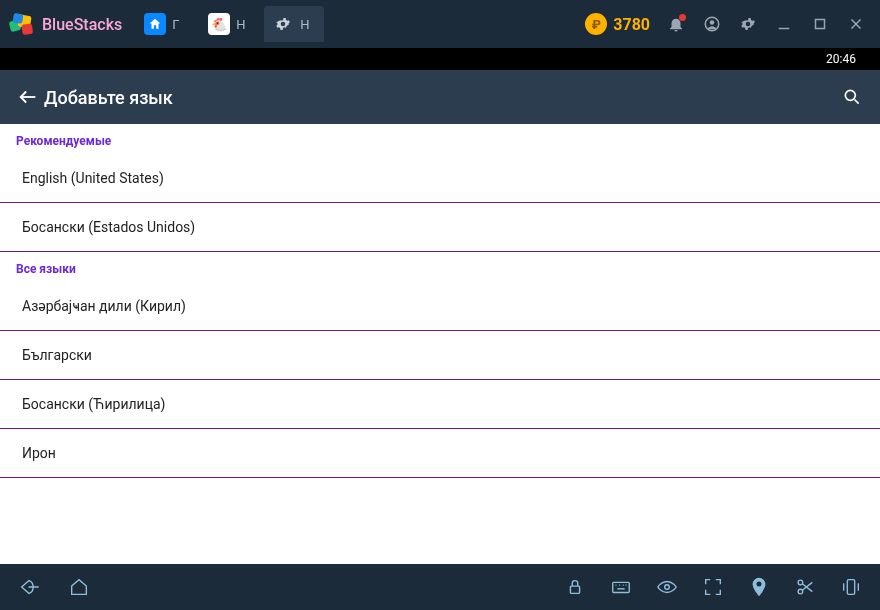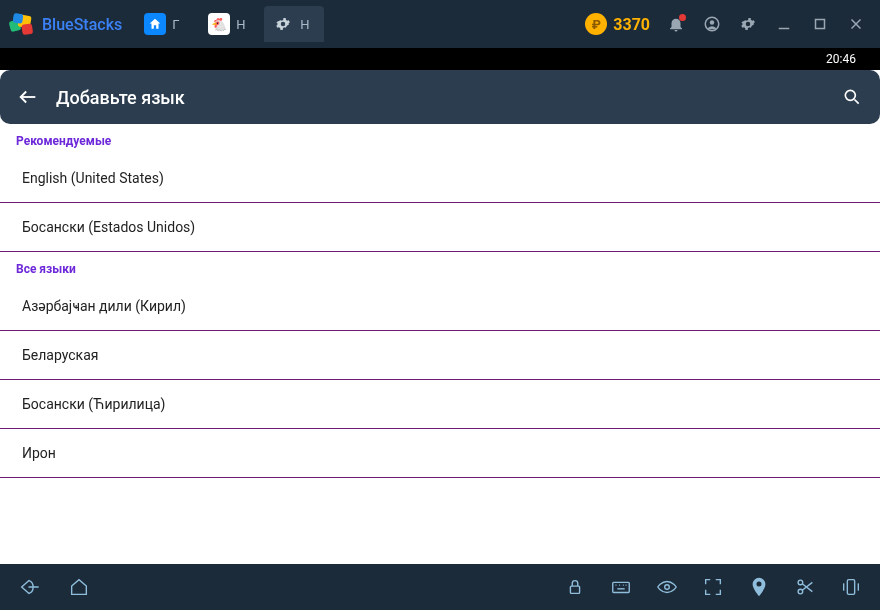--- a/index.html
+++ b/index.html
@@ -2,21 +2,21 @@
 <html><head>
 <meta charset="utf-8">
 <style>
 * { margin: 0; padding: 0; box-sizing: border-box; }
 body { background: #fff; font-family: "Segoe UI", Roboto, Arial, sans-serif; width: 880px; height: 610px; overflow: hidden; }
 
 
 .titlebar { background: #1c2b3a; height: 48px; display: flex; align-items: center; padding: 0 8px; gap: 4px; }
 .bs-logo { display: flex; align-items: center; gap: 6px; margin-right: 10px; }
 .bs-logo-icon { width: 28px; height: 28px; }
-.bs-logo-text { color: #3b82f6; font-size: 16px; font-weight: 500; }
+.bs-logo-text { color: #f9a8d4; font-size: 16px; font-weight: 500; }
 .tab { display: flex; align-items: center; height: 36px; padding: 0 8px; gap: 6px; min-width: 60px; font-size: 13px; color: #a9bac8; }
 .tab.active { background: #2b3d4f; border-radius: 4px 4px 0 0; }
 .tab .ticon { width: 22px; height: 22px; border-radius: 4px; display:flex; align-items:center; justify-content:center; font-size:13px; }
 .tab-home .ticon { background:#0b87ff; color:#fff; }
 .tab-game .ticon { background:#fff; color:#d22; }
 .tab-settings.active .ticon { color:#ccc; }
 
 .spacer { flex: 1; }
 
 .coins { display:flex; align-items:center; gap:6px; color:#ffb100; font-weight:700; font-size:16px; margin-right:6px; }
@@ -24,21 +24,21 @@
 
 .tb-btn { width:32px; height:32px; display:flex; align-items:center; justify-content:center; color:#9aa7b3; cursor:pointer; }
 .tb-btn svg { width:18px; height:18px; }
 .bell-dot { position:relative; }
 .bell-dot::after { content:""; position:absolute; top:6px; right:6px; width:7px; height:7px; background:#e53935; border-radius:50%; }
 
 
 .statusbar { background:#000; height:22px; color:#fff; font-size:12px; display:flex; align-items:center; justify-content:flex-end; padding:0 24px; }
 
 
-.appheader { background:#2b3d4f; height:54px; display:flex; align-items:center; padding:0 14px; gap:14px; color:#fff;border-radius:10px; }
+.appheader { background:#2b3d4f; height:54px; display:flex; align-items:center; padding:0 14px; gap:2px; color:#fff; }
 .appheader .back { width:28px; height:28px; display:flex; align-items:center; justify-content:center; cursor:pointer; }
 .appheader h1 { font-size:18px; font-weight:500; flex:1; }
 .appheader .search { width:28px; height:28px; display:flex; align-items:center; justify-content:center; cursor:pointer; }
 
 
 .content { height: calc(610px - 48px - 22px - 54px - 46px); overflow:hidden; background:#fff; }
 .section-header { color:#6d28d9; font-size:12px; font-weight:700; padding:10px 16px 6px; border-bottom: none; }
 .lang-item { font-size:14px; color:#222; padding:16px 22px; border-bottom:1px solid #701a75; cursor:pointer; }
 
 
@@ -83,21 +83,21 @@
           <path d="M19.4 13l.6-1-.6-1 1.8-1.4-1.5-2.6-2.2.7-1.6-1.3-.3-2.3h-3l-.3 2.3-1.6 1.3-2.2-.7L3 9.6 4.8 11l-.6 1 .6 1L3 14.4l1.5 2.6 2.2-.7 1.6 1.3.3 2.3h3l.3-2.3 1.6-1.3 2.2.7 1.5-2.6zM12 15a3 3 0 110-6 3 3 0 010 6z"></path>
         </svg>
     </span>
     <span>Н</span>
   </div>
 
   <div class="spacer"></div>
 
   <div class="coins">
     <span class="coin-icon">₽</span>
-    <span>3370</span>
+    <span>3780</span>
   </div>
 
   <div class="tb-btn bell-dot">
     <svg viewBox="0 0 24 24" fill="currentColor">
         <path d="M12 22a2 2 0 002-2h-4a2 2 0 002 2zm6-6V11a6 6 0 10-12 0v5l-2 2v1h16v-1z"></path>
       </svg>
   </div>
   <div class="tb-btn">
     <svg viewBox="0 0 24 24" fill="currentColor">
         <circle cx="12" cy="12" r="9" fill="none" stroke="currentColor" stroke-width="2"></circle>
@@ -148,21 +148,21 @@
   </div>
 </div>
 
 <div class="content">
   <div class="section-header">Рекомендуемые</div>
   <div class="lang-item">English (United States)</div>
   <div class="lang-item">Босански (Estados Unidos)</div>
 
   <div class="section-header">Все языки</div>
   <div class="lang-item">Азәрбајҹан дили (Кирил)</div>
-  <div class="lang-item">Беларуская</div>
+  <div class="lang-item">Български</div>
   <div class="lang-item">Босански (Ћирилица)</div>
   <div class="lang-item">Ирон</div>
 </div>
 
 <div class="sysbar">
   <div class="left">
     <div class="sys-btn">
       <svg viewBox="0 0 24 24" fill="none" stroke="currentColor" stroke-width="1.5">
           <path d="M12 5 L4 12 L12 19 M12 12 L22 12" stroke-linecap="round"></path>
           <path d="M12 5 C 18 7 18 17 12 19"></path>

